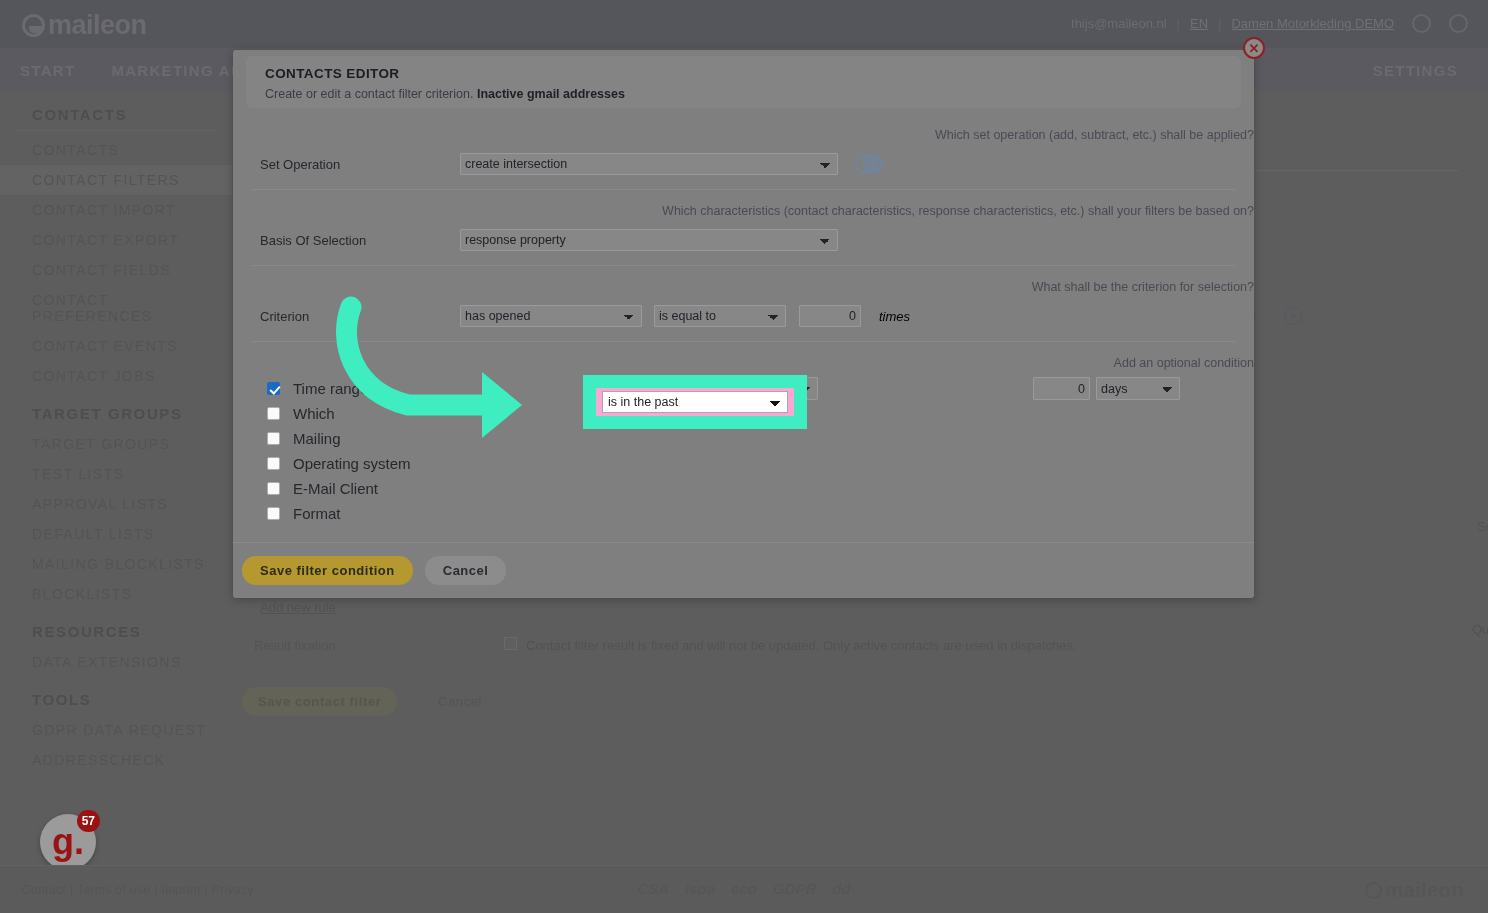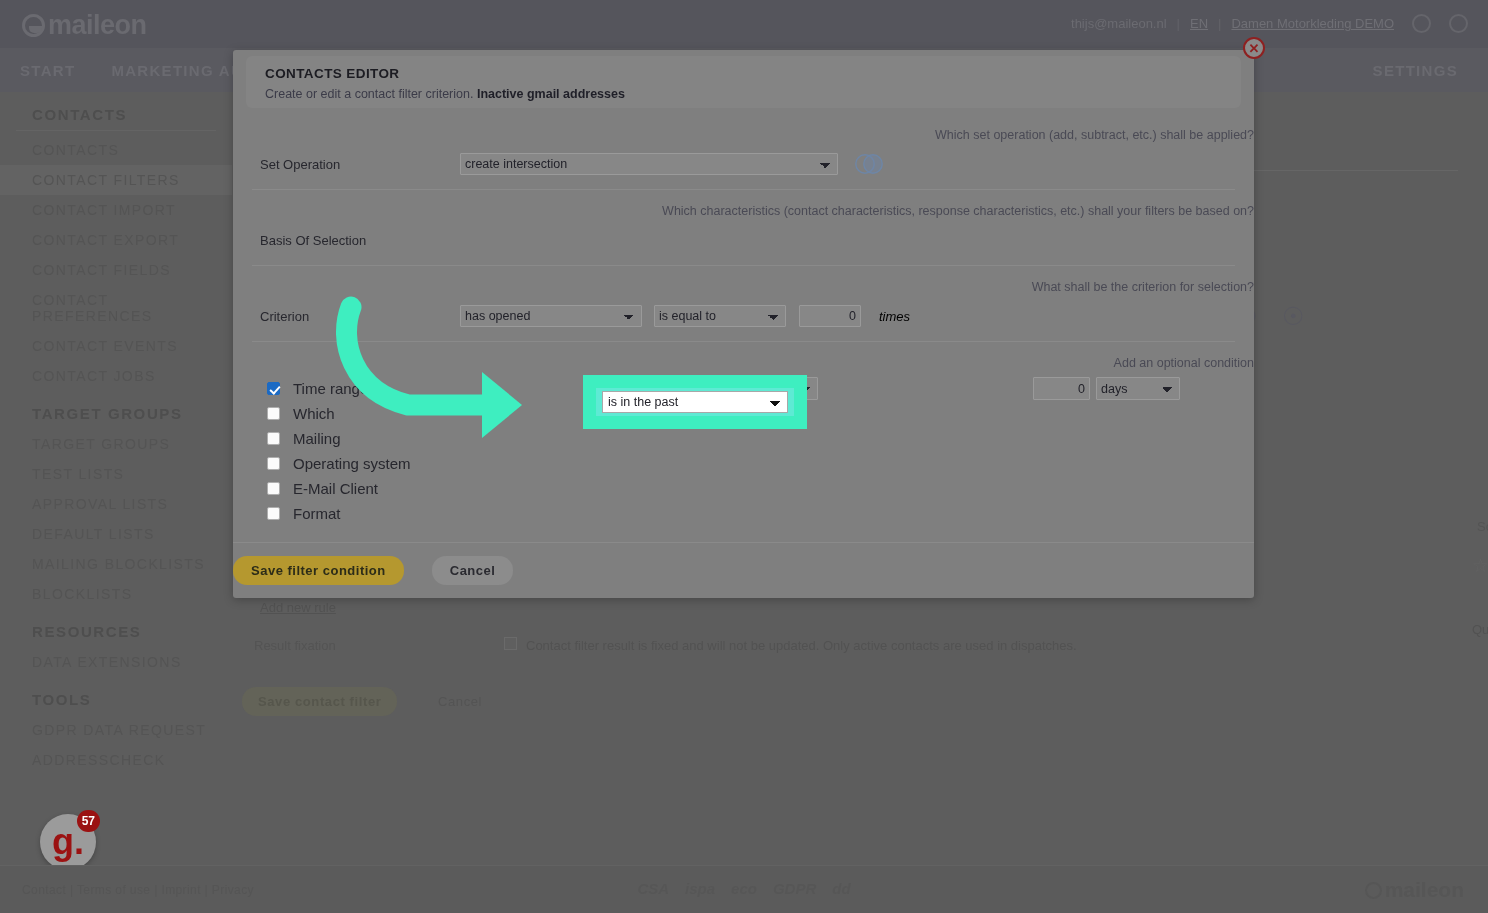--- a/index.html
+++ b/index.html
@@ -198,42 +198,42 @@
   .cbox.on::after {
     content: ""; position: absolute; left: 4px; top: 1px;
     width: 4px; height: 8px; border: solid #fff;
     border-width: 0 2px 2px 0; transform: rotate(42deg);
   }
   .cblabel { font-size: 15px; color: #27272e; }
 
   .modal-foot {
     position: absolute; left: 0; bottom: 0; right: 0; height: 56px;
     border-top: 1px solid #8a8a8a;
-    display: flex; align-items: center; padding-left: 0; gap: 28px;
+    display: flex; align-items: center; padding-left: 9px; gap: 12px;
   }
   .btn-primary {
     background: #b5982f; color: #2c2c18; border: none; border-radius: 14px;
     font-family: "Liberation Sans", sans-serif;
     font-size: 13px; font-weight: bold; letter-spacing: .5px;
     padding: 7px 18px; cursor: pointer;
   }
   .btn-sec {
     background: #8c8c8c; color: #2a2a30; border: none; border-radius: 14px;
     font-family: "Liberation Sans", sans-serif;
     font-size: 13px; font-weight: bold; letter-spacing: .5px;
     padding: 7px 18px; cursor: pointer;
   }
 
   
   .hl-box {
     position: absolute; left: 583px; top: 375px; width: 224px; height: 54px;
     background: #3eeec0; padding: 13px; z-index: 40;
   }
   .hl-inner {
-    width: 100%; height: 100%; background: #5eead4;
+    width: 100%; height: 100%; background: #f9a8d4;
     display: flex; align-items: center; padding: 0 6px;
   }
   .hl-inner select {
     width: 100%; height: 22px; border: 1px solid #a8a8a8; background: #fff;
     font-family: "Liberation Sans", sans-serif; font-size: 12.5px; color: #22222a;
     -webkit-appearance: none; appearance: none; padding: 0 20px 0 5px;
     background-image:
       linear-gradient(45deg, transparent 50%, #111 50%),
       linear-gradient(135deg, #111 50%, transparent 50%);
     background-position: calc(100% - 12px) 9px, calc(100% - 7px) 9px;
@@ -364,20 +364,23 @@
         <svg width="34" height="22" viewBox="0 0 34 22" style="margin-left:14px;">
           <circle cx="13" cy="11" r="9.2" fill="none" stroke="#6e86a6" stroke-width="1.4"></circle>
           <circle cx="21" cy="11" r="9.2" fill="#6e86a6" fill-opacity="0.45" stroke="#6e86a6" stroke-width="1.4"></circle>
         </svg>
       </div>
       <div class="sect-rule"></div>
 
       <div class="q">Which characteristics (contact characteristics, response characteristics, etc.) shall your filters be based on?</div>
       <div class="row">
         <div class="row-label">Basis Of Selection</div>
+        <select class="ui" style="width:378px;">
+          <option>response property</option>
+        </select>
       </div>
       <div class="sect-rule"></div>
 
       <div class="q">What shall be the criterion for selection?</div>
       <div class="row">
         <div class="row-label">Criterion</div>
         <select class="ui" style="width:182px;">
           <option>has opened</option>
         </select>
         <select class="ui" style="width:132px; margin-left:12px;">

